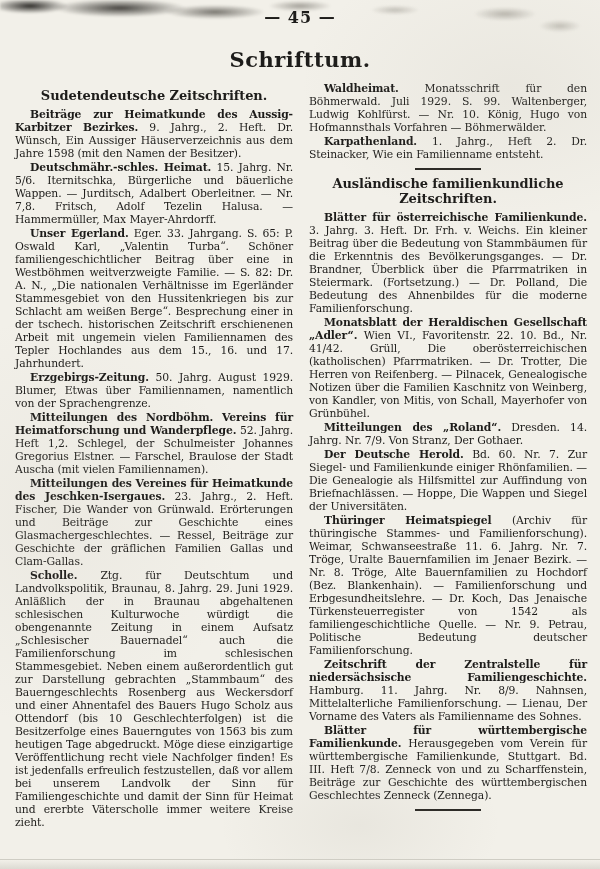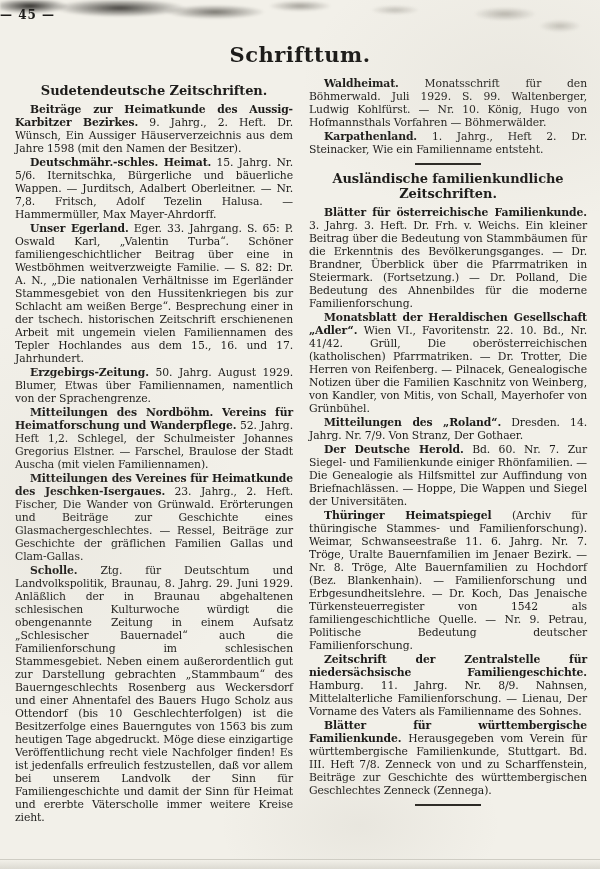--- a/index.html
+++ b/index.html
@@ -26,21 +26,21 @@
     background:
       radial-gradient(ellipse 55px 11px at 30px 6px, rgba(35,33,30,.95), transparent 70%),
       radial-gradient(ellipse 95px 13px at 120px 8px, rgba(40,38,34,.85), transparent 70%),
       radial-gradient(ellipse 70px 10px at 215px 12px, rgba(55,52,46,.65), transparent 72%),
       radial-gradient(ellipse 45px 8px at 300px 6px, rgba(70,66,58,.45), transparent 70%),
       radial-gradient(ellipse 35px 7px at 395px 10px, rgba(90,85,75,.30), transparent 70%),
       radial-gradient(ellipse 45px 10px at 505px 14px, rgba(85,80,70,.35), transparent 70%),
       radial-gradient(ellipse 30px 9px at 560px 26px, rgba(95,90,78,.30), transparent 70%);
   }
   .page-num{
-    font-weight:bold; font-size:12px;
+    text-align:center; font-weight:bold; font-size:16px;
     padding-top:8px; letter-spacing:1px; position:relative;
   }
   .doc-title{
     text-align:center; font-weight:bold; font-size:21px;
     margin-top:20px; letter-spacing:.5px;
   }
   .cols{
     display:flex; gap:16px;
     padding:10px 13px 0 15px;
   }

